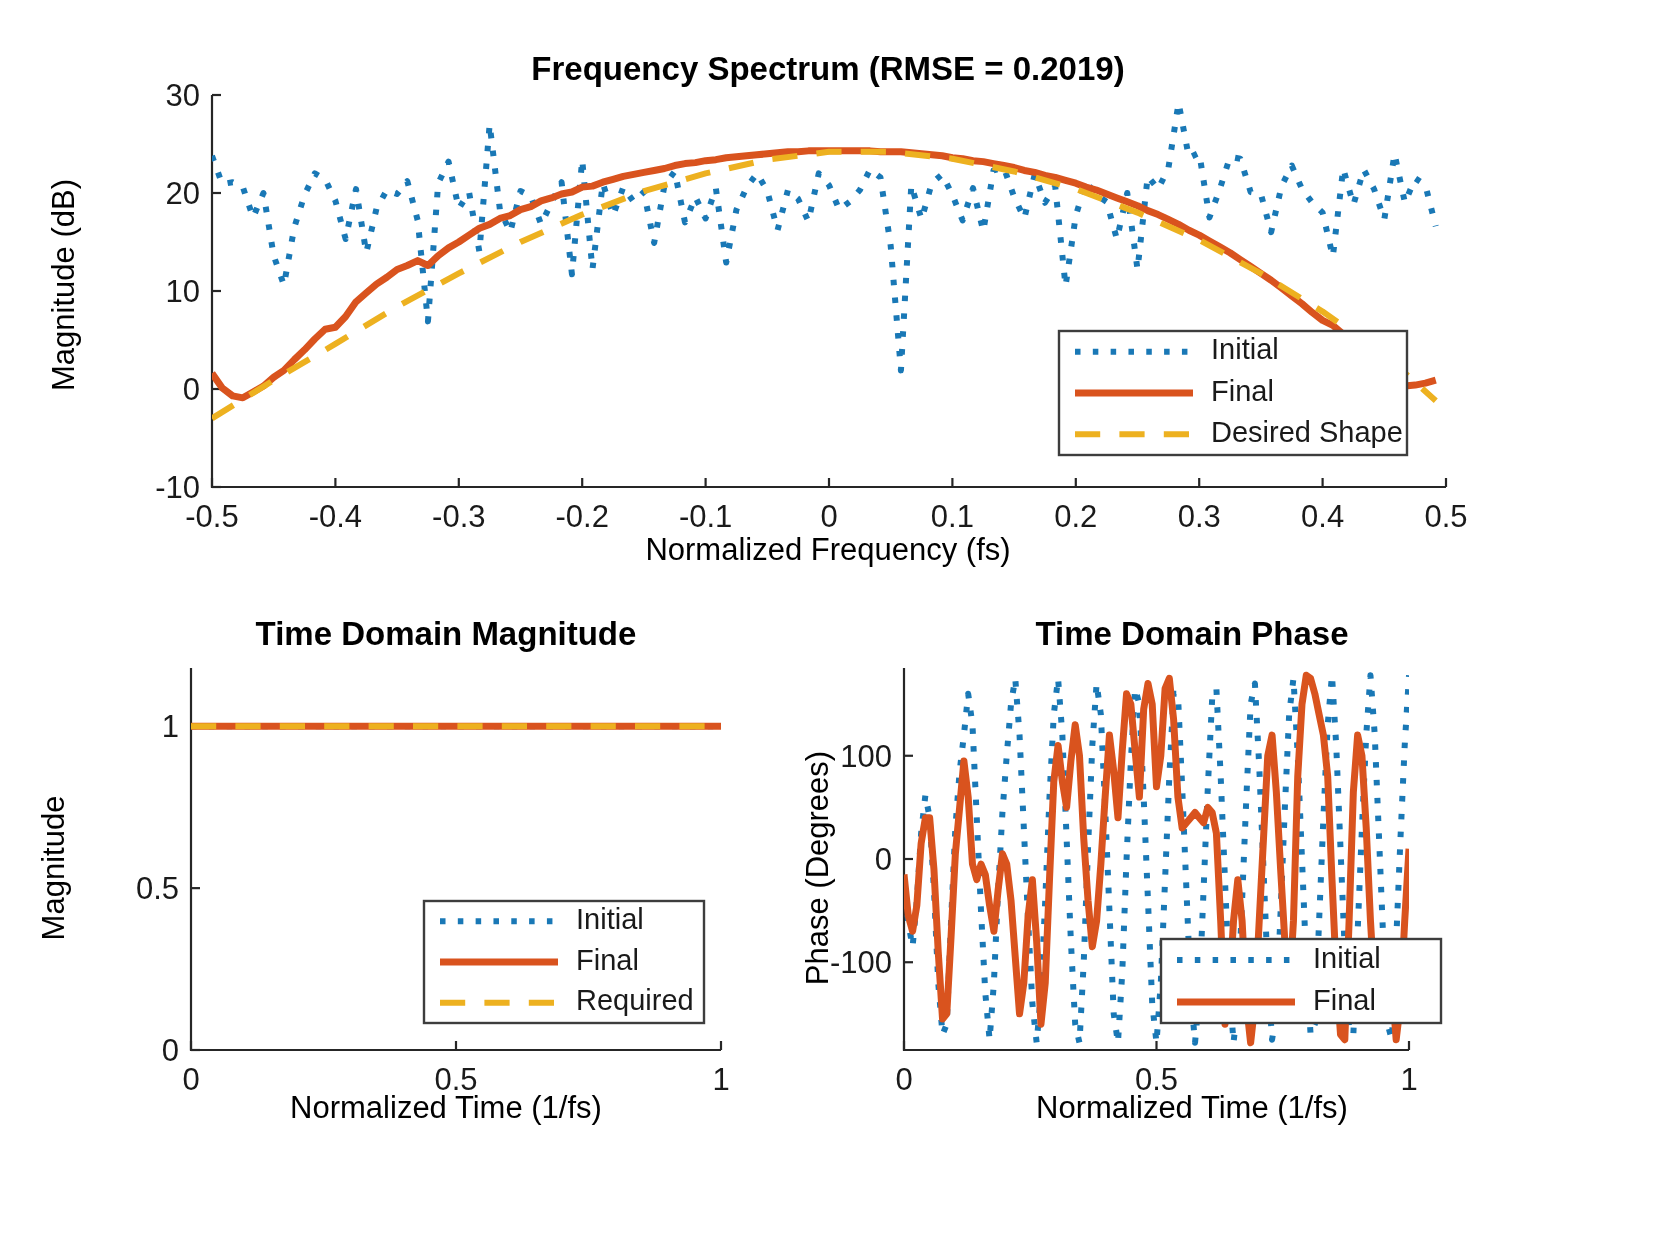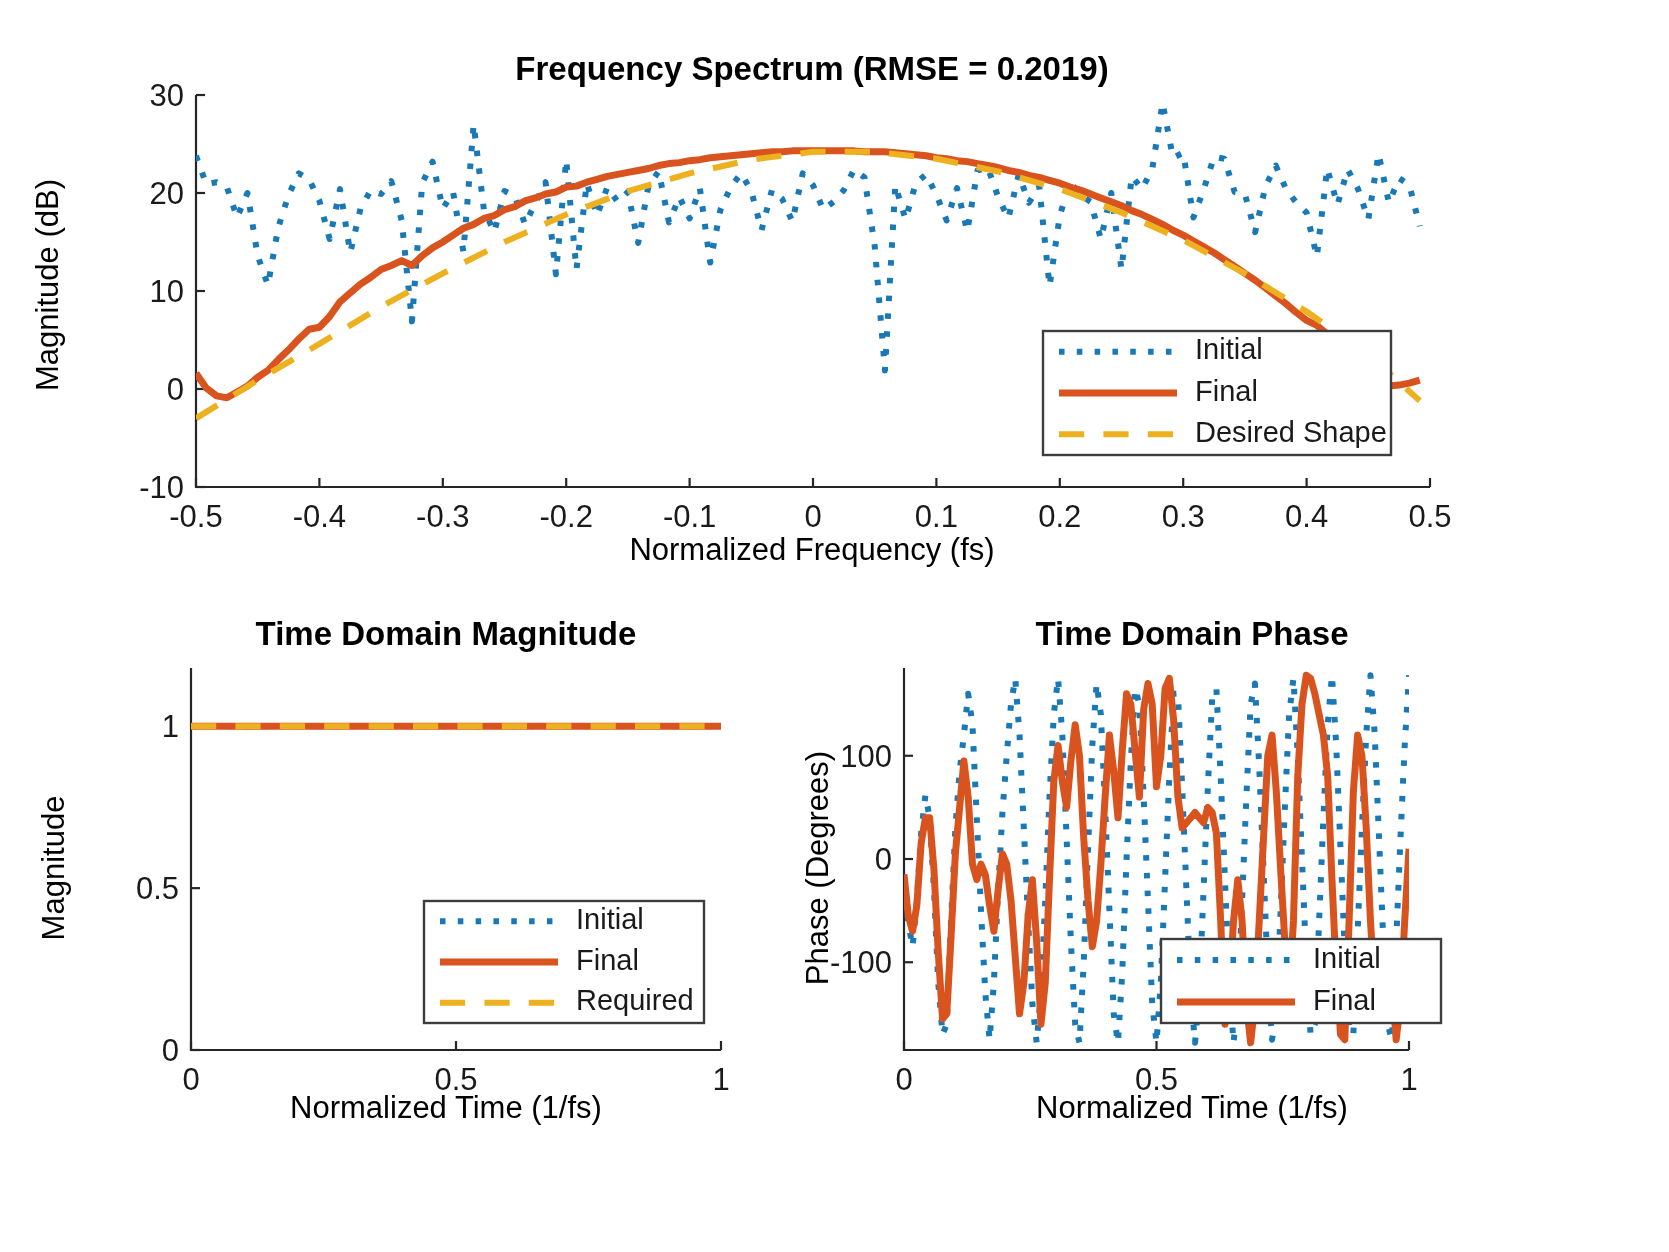--- a/index.html
+++ b/index.html
@@ -36,21 +36,21 @@
   .axis-line { stroke: #262626; stroke-width: 2.2; fill: none; }
   .tick-mark { stroke: #262626; stroke-width: 2.2; }
   .legend-box { fill: #ffffff; stroke: #3d3d3d; stroke-width: 2.4; }
   .series-line { fill: none; stroke-linejoin: round; stroke-linecap: butt; }
 </style>
 </head>
 <body>
 
 <div id="figure">
 
-  <div class="panel" style="left:0px; top:0px; width:1390px; height:590px;">
+  <div class="panel" style="left:16px; top:0px; width:1390px; height:590px;">
     <svg width="1669" height="590" viewBox="0 0 1669 590">
       <text class="axis-title" x="812" y="80">Frequency Spectrum (RMSE = 0.2019)</text>
       <text class="axis-label" x="812" y="560">Normalized Frequency (fs)</text>
       <text class="axis-label" x="0" y="0" transform="translate(58,285) rotate(-90)">Magnitude (dB)</text>
       <g id="fs-plot">
           <defs>
             <clipPath id="fs-plot-clip">
               <rect x="196" y="94" width="1234" height="394"></rect>
             </clipPath>
           </defs>

